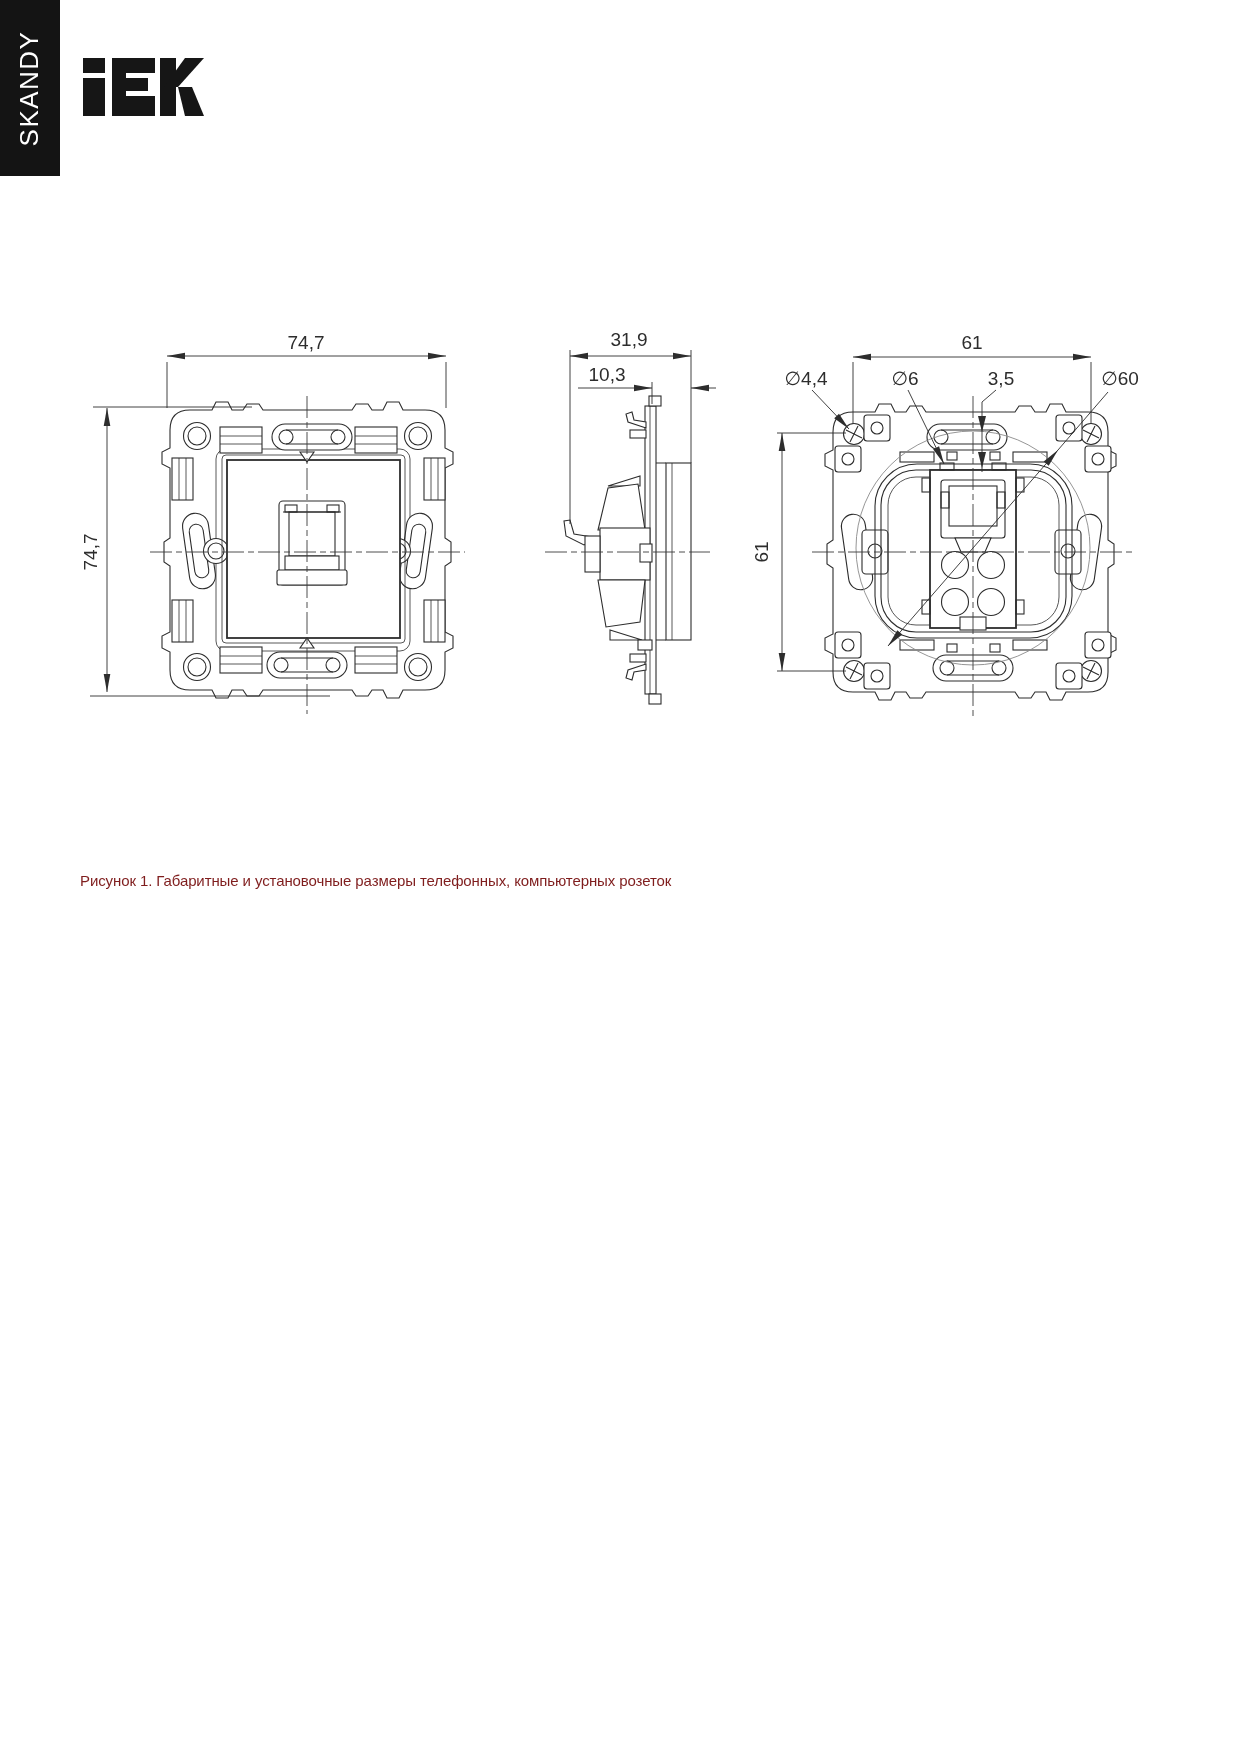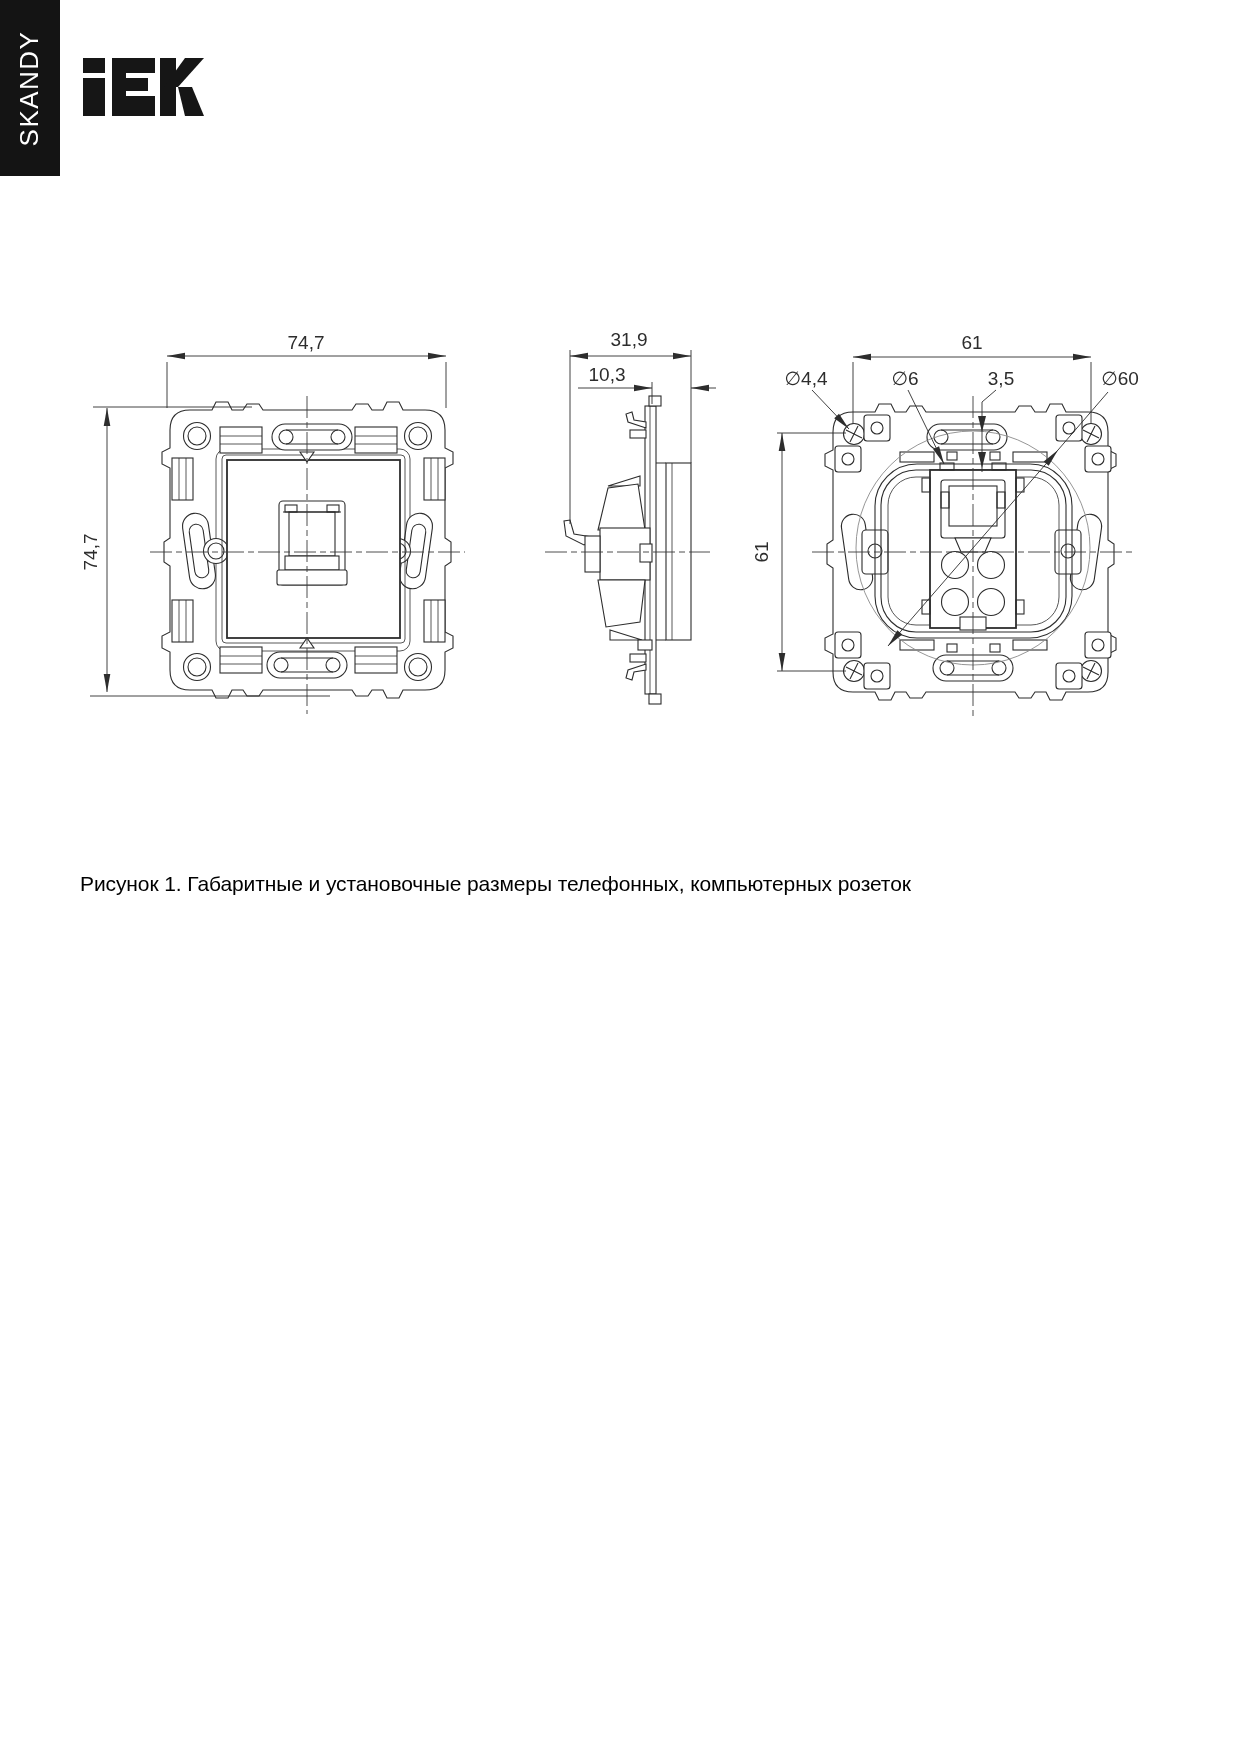--- a/index.html
+++ b/index.html
@@ -15,21 +15,21 @@
     background:#141414;display:flex;align-items:center;justify-content:center;
   }
   .brand-bar span{
     color:#ffffff;font-size:26px;letter-spacing:1.5px;
     transform:rotate(-90deg);white-space:nowrap;
   }
   .logo{position:absolute;left:82px;top:56px;}
   .drawing{position:absolute;left:60px;top:285px;}
   .caption{
     position:absolute;left:80px;top:872px;
-    font-size:21px;color:#000000;letter-spacing:-0.1px;
+    font-size:15px;color:#7f1d1d;letter-spacing:-0.1px;
   }
   
   .o0{stroke:#2d2d2d;stroke-width:0.8;fill:none;}
   .o1{stroke:#2d2d2d;stroke-width:1.1;fill:none;}
   .o1w{stroke:#2d2d2d;stroke-width:1.1;fill:#ffffff;}
   .o2w{stroke:#2d2d2d;stroke-width:1.8;fill:#ffffff;}
   .dl{stroke:#2d2d2d;stroke-width:0.9;fill:none;}
   .cl{stroke:#3a3a3a;stroke-width:0.9;fill:none;stroke-dasharray:22 4 6 4;}
   .thin{stroke:#8a8a8a;stroke-width:0.9;fill:none;}
   .dim-text{font-family:"Liberation Sans",sans-serif;font-size:19px;fill:#2d2d2d;}

